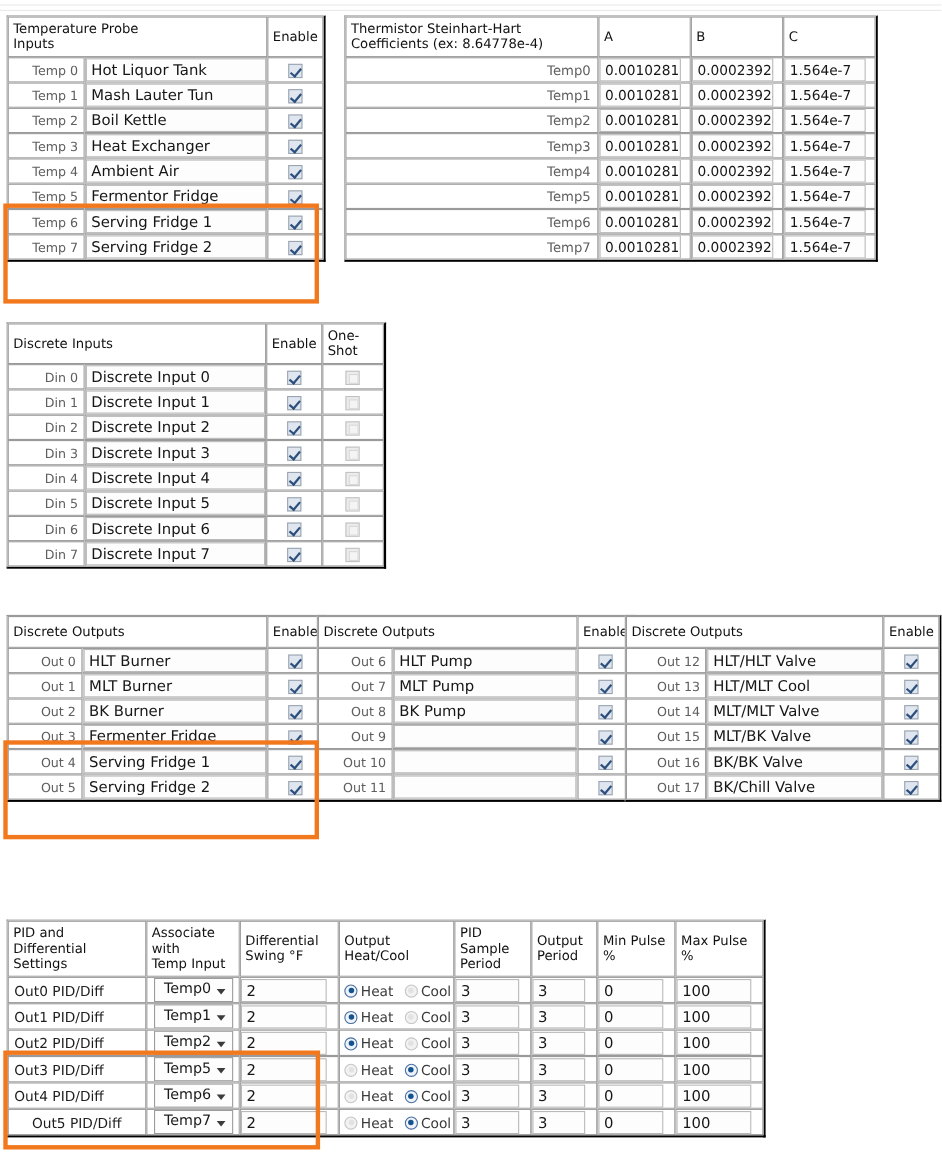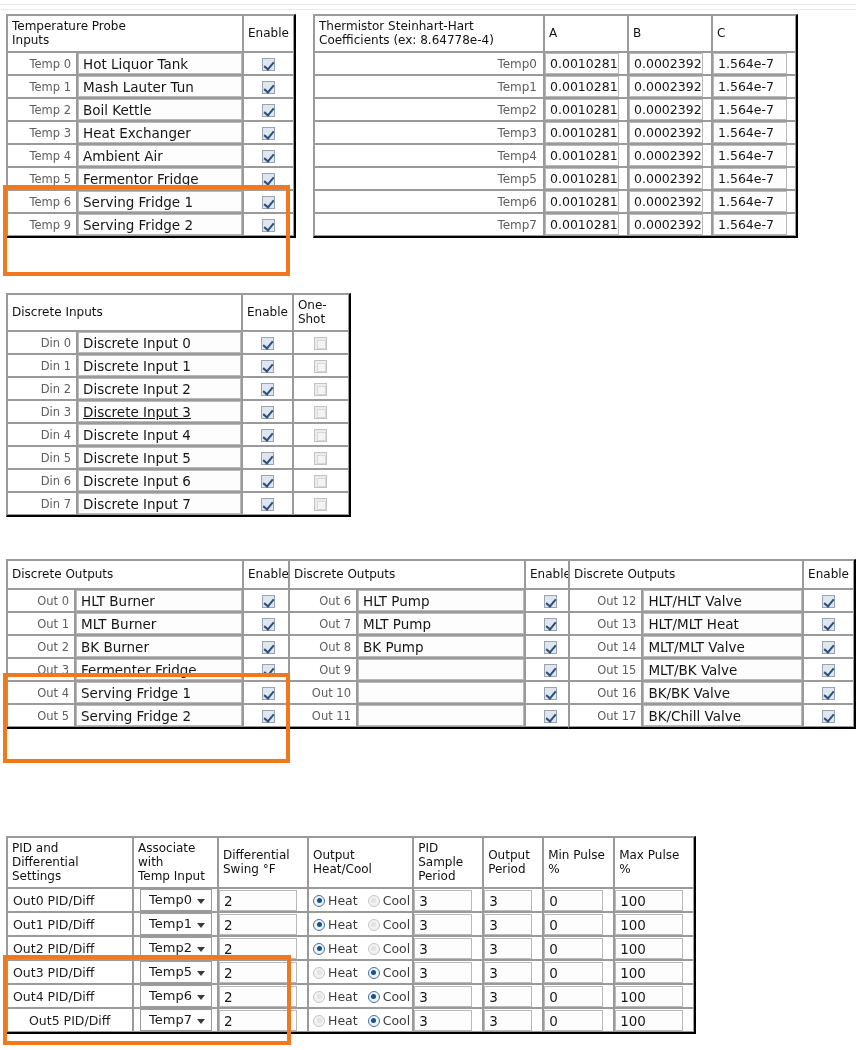--- a/index.html
+++ b/index.html
@@ -271,21 +271,21 @@
             </td>
             <td style="width:164px;" class="cellpad">
               <div class="inp">Serving Fridge 1</div>
             </td>
             <td>
               <div class="ckwrap"><span class="ck on"></span></div>
             </td>
           </tr>
           <tr>
             <td style="width:68px;">
-              <div class="lbl">Temp 9</div>
+              <div class="lbl">Temp 7</div>
             </td>
             <td style="width:164px;" class="cellpad">
               <div class="inp">Serving Fridge 2</div>
             </td>
             <td>
               <div class="ckwrap"><span class="ck on"></span></div>
             </td>
           </tr>
         </tbody>
     </table>
@@ -482,21 +482,21 @@
               <div class="ckwrap"><span class="ck on"></span></div>
             </td>
             <td>
               <div class="ckwrap"><span class="ck off"></span></div>
             </td>
           </tr>
           <tr>
             <td style="width:68px;">
               <div class="lbl">Din 3</div>
             </td>
-            <td style="width:163px;text-decoration:underline;" class="cellpad">
+            <td style="width:163px;" class="cellpad">
               <div class="inp">Discrete Input 3</div>
             </td>
             <td>
               <div class="ckwrap"><span class="ck on"></span></div>
             </td>
             <td>
               <div class="ckwrap"><span class="ck off"></span></div>
             </td>
           </tr>
           <tr>
@@ -747,21 +747,21 @@
             </td>
             <td>
               <div class="ckwrap"><span class="ck on"></span></div>
             </td>
           </tr>
           <tr>
             <td style="width:72px;">
               <div class="lbl">Out 13</div>
             </td>
             <td style="width:160px;" class="cellpad">
-              <div class="inp">HLT/MLT Heat</div>
+              <div class="inp">HLT/MLT Cool</div>
             </td>
             <td>
               <div class="ckwrap"><span class="ck on"></span></div>
             </td>
           </tr>
           <tr>
             <td style="width:72px;">
               <div class="lbl">Out 14</div>
             </td>
             <td style="width:160px;" class="cellpad">

